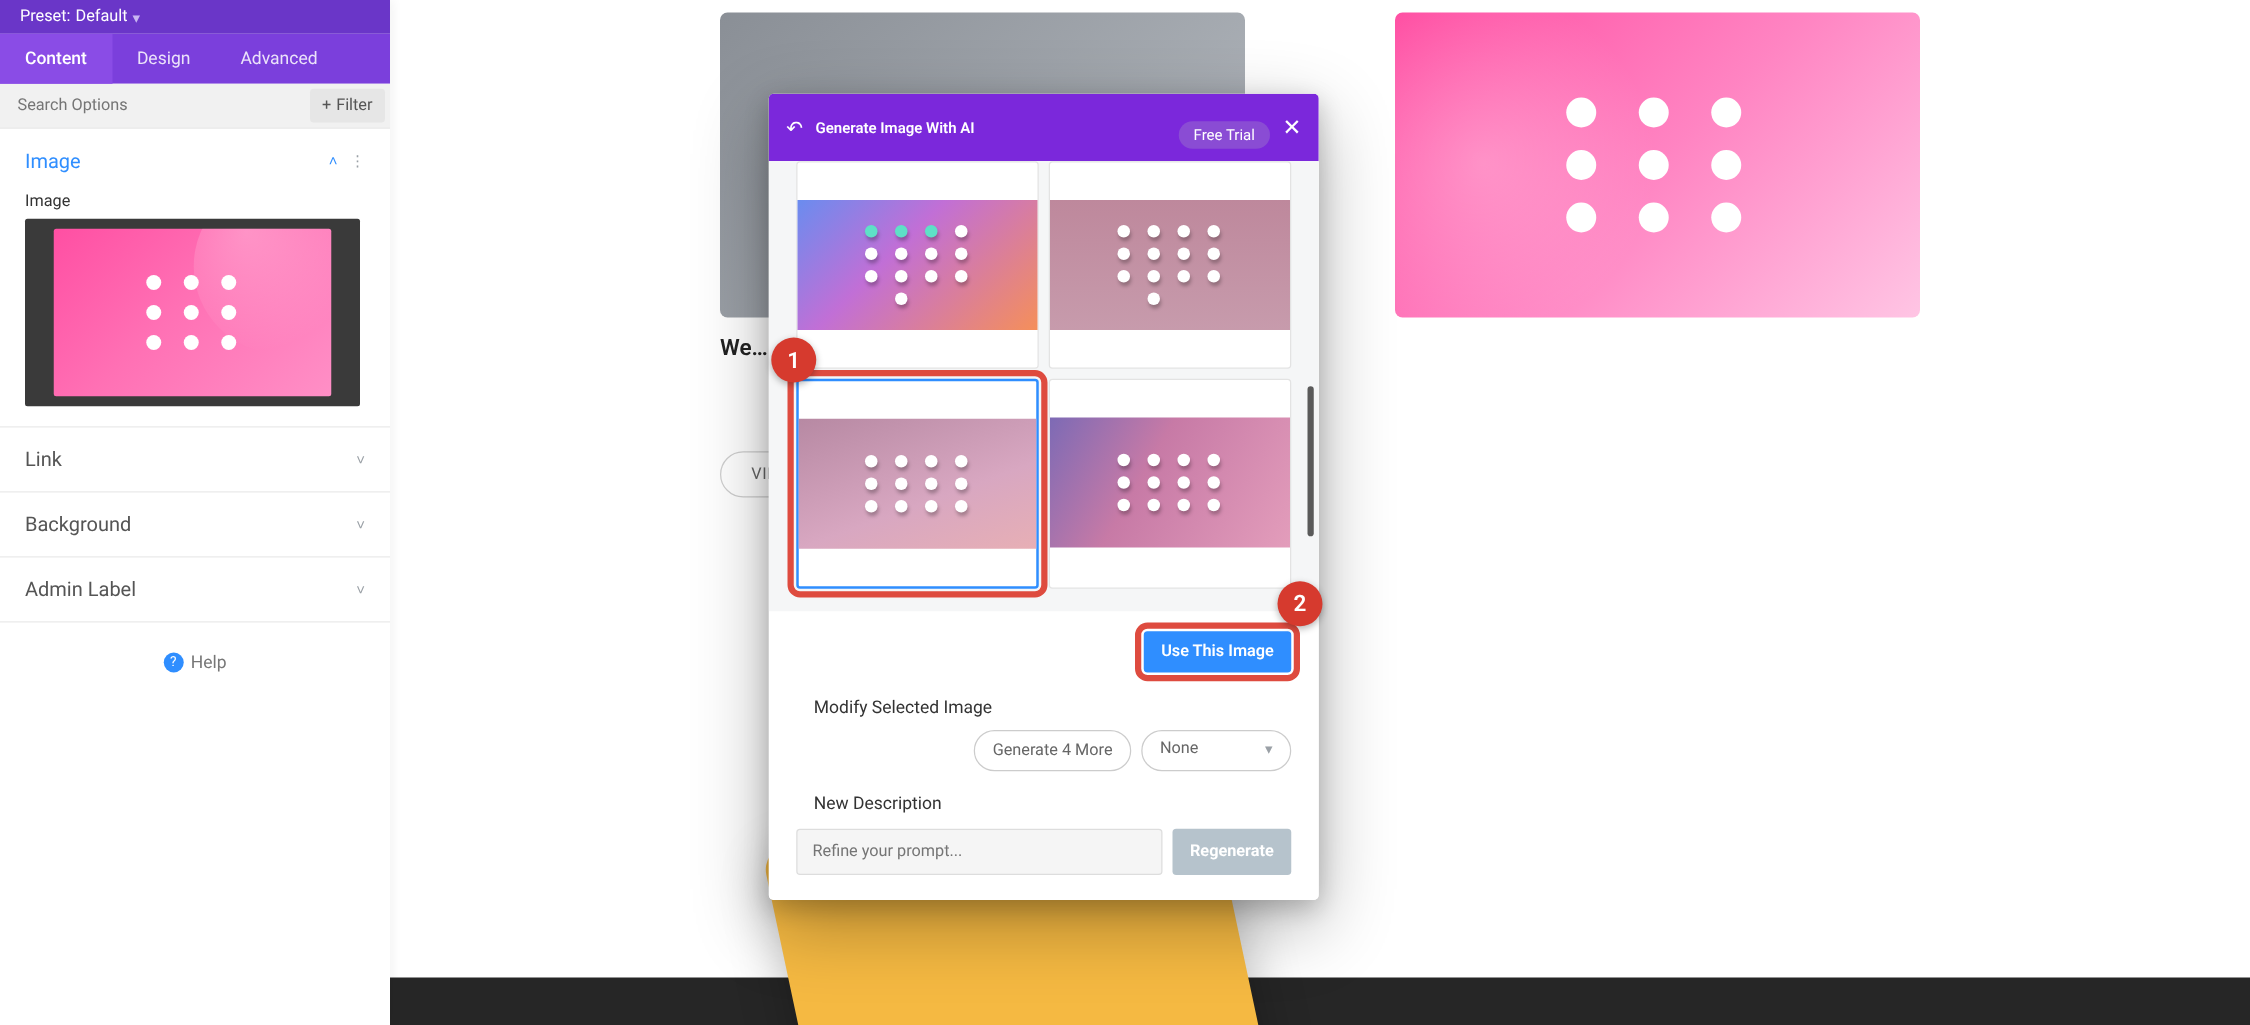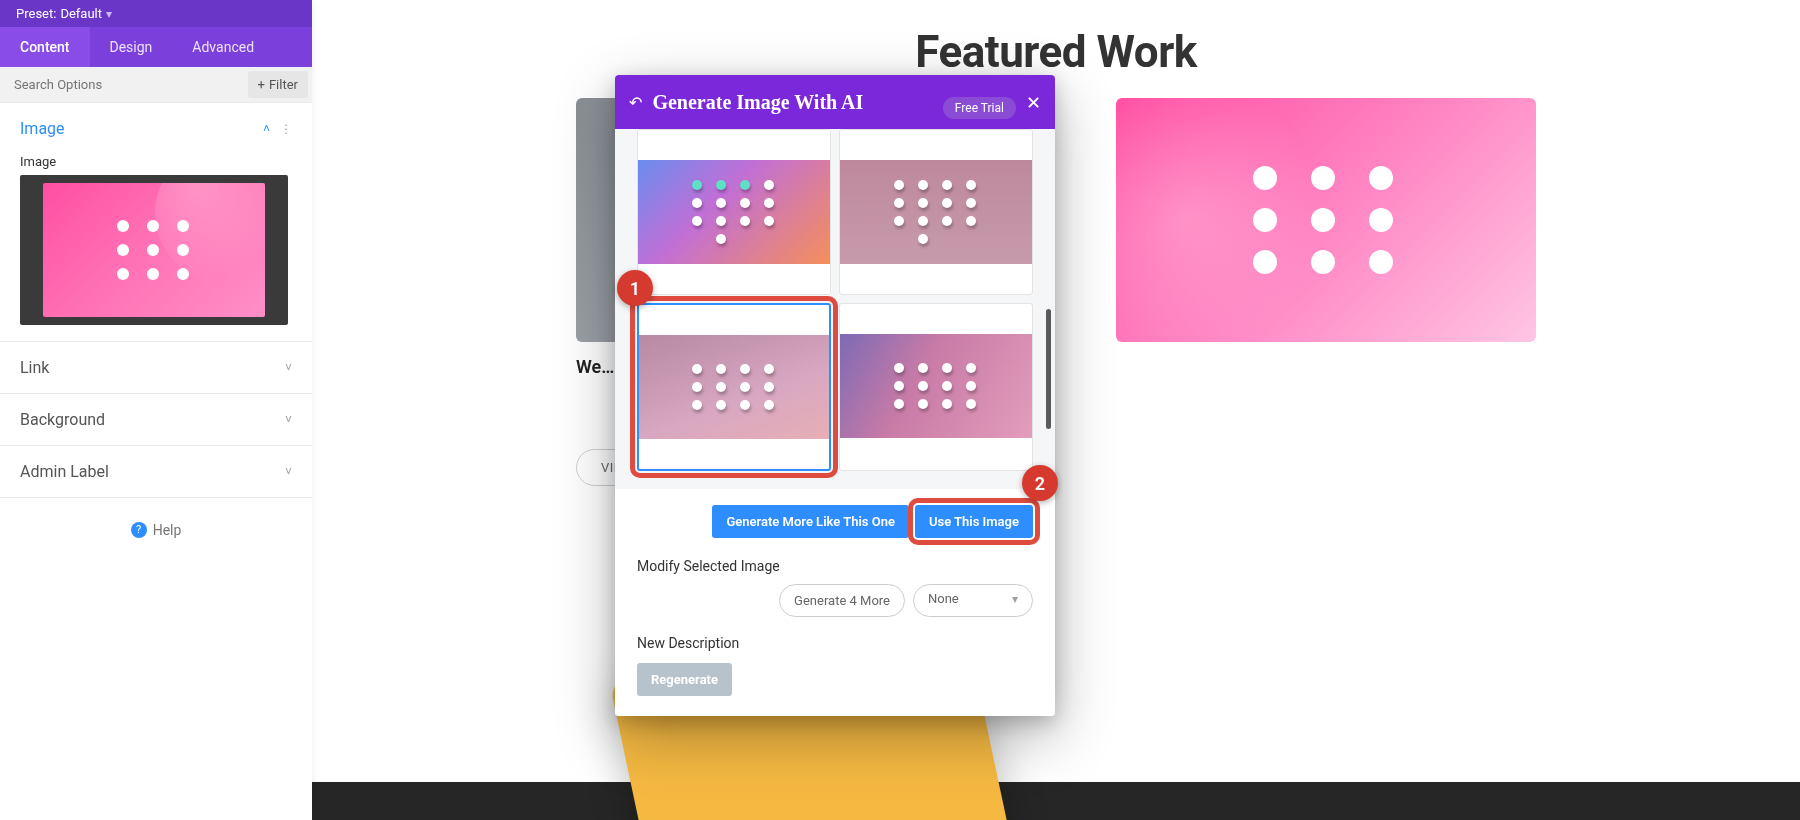--- a/index.html
+++ b/index.html
@@ -42,21 +42,21 @@
   .card-title { font-size:18px; color:#222; font-weight:600; margin-bottom:8px; }
   .card-desc { font-size:13px; color:#888; line-height:1.6; min-height:44px; }
   .view-btn { margin-top:20px; display:inline-block; border:1px solid #cfcfcf; border-radius:22px; padding:10px 24px; font-size:13px; color:#666; letter-spacing:0.5px; }
   .footer-band { position:absolute; left:0; right:0; bottom:0; height:38px; background:#262626; }
   .orange-shape { position:absolute; left:320px; bottom:-80px; width:360px; height:260px; background:#f5b942; border-radius:20px; transform: rotate(-12deg); box-shadow: 0 10px 40px rgba(0,0,0,0.25); }
 
   
   .modal { position:absolute; left:615px; top:75px; width:440px; background:#fff; border-radius:4px; box-shadow: 0 20px 60px rgba(0,0,0,0.3), 0 6px 20px rgba(0,0,0,0.2); z-index:100; overflow:hidden; }
   .modal-head { background:#7b28db; color:#fff; display:flex; align-items:center; gap:10px; padding:10px 14px; }
   .modal-head .back { font-size:16px; }
-  .modal-title { flex:1; font-size:20px; font-weight:600;font-family:Liberation Serif, serif; }
+  .modal-title { flex:1; font-size:12px; font-weight:600; }
   .free-trial { background:#8a4cd4; border-radius:14px; padding:4px 12px; font-size:12px;margin-top:12px; }
   .close { font-size:18px; font-weight:300; cursor:pointer; }
   .modal-body { background:#fff; padding: 0 22px 20px; }
   .scroll-area { background:#f5f6f7; margin: 0 -22px; padding: 0 22px 18px; position:relative; }
   .scroll-area::after { content:""; position:absolute; right:4px; top:180px; width:5px; height:120px; background:#5a5a5a; border-radius:3px; }
   .thumb-grid { display:grid; grid-template-columns: 1fr 1fr; gap:8px; padding-top:0; }
   .thumb { background:#fff; padding:30px 0; border:1px solid #e3e3e3; border-radius:3px; position:relative; cursor:pointer; }
   .thumb-inner { width:100%; height:104px; position:relative; overflow:hidden; }
   .g-orange { background: linear-gradient(135deg,#6a8cef 0%, #c16fd6 40%, #f58f5a 100%); }
   .g-mauve { background: linear-gradient(180deg,#be889c 0%, #c79bac 100%); }
@@ -65,21 +65,21 @@
   .dot-grid { position:absolute; top:50%; left:50%; transform:translate(-50%,-50%); display:grid; grid-template-columns: repeat(4, 12px); gap:8px 12px; }
   .dot-grid i { width:10px; height:10px; border-radius:50%; background:#fff; display:block; box-shadow: 1px 3px 3px rgba(0,0,0,0.25); }
   .dot-grid.teal i:nth-child(1),.dot-grid.teal i:nth-child(2),.dot-grid.teal i:nth-child(3){ background:#5ee0c7; }
   .dot-grid.teal i:nth-child(13){ background:#1a9ad6; }
 
   .thumb.selected { border:2px solid #2f8eff; outline:5px solid #de4b3f; outline-offset:2px; }
   .btn-row { display:flex; gap:6px; justify-content:flex-end; padding:16px 0 2px; position:relative; }
   .btn { border:none; border-radius:3px; padding:9px 14px; font-size:13px; font-weight:600; color:#fff; cursor:pointer; }
   .btn-a { background:#2f8eff; }
   .btn-b { background:#2f8eff; outline:5px solid #de4b3f; outline-offset:2px; }
-  .sect-label { font-size:14px; color:#333; margin:18px 0 10px; }
+  .sect-label { font-size:14px; color:#333; margin:18px 14px 10px; }
   .gen-row { display:flex; gap:8px; justify-content:flex-end; }
   .gen-row .pill { border:1px solid #ccc; border-radius:18px; padding:8px 14px; font-size:13px; color:#666; }
   .gen-row .select { border:1px solid #ccc; border-radius:18px; padding:4px 14px 8px 14px; font-size:13px; color:#666; min-width:120px; display:flex; justify-content:space-between; align-items:center; }
   .prompt-row { display:flex; gap:8px; margin-top:12px; }
   .prompt-in { flex:1; border:1px solid #ddd; background:#f5f5f5; padding:10px 12px; font-size:13px; border-radius:3px; }
   .regen { background:#b6c3cc; color:#fff; border:none; border-radius:3px; padding:9px 14px; font-size:13px; font-weight:700; }
 
   
   .callout { position:absolute; width:36px; height:36px; border-radius:50%; background:#d63a2e; color:#fff; font-size:18px; font-weight:600; display:flex; align-items:center; justify-content:center; z-index:200; box-shadow:0 2px 6px rgba(0,0,0,0.3); }
   .chev { font-size:12px; color:#9aa0a6; }
@@ -155,21 +155,20 @@
     </div>
   </div>
 
   <div class="help-row">
     <span class="help-ic">?</span>
     <span>Help</span>
   </div>
 </div>
 
 <div class="canvas">
-  <div class="featured-title">Featured Work</div>
   <div class="row">
     <div class="card">
       <div class="card-img gray"></div>
       <div class="card-body">
         <div class="card-title">We…</div>
         <div class="card-desc"></div>
         <div class="view-btn">VIEW</div>
       </div>
     </div>
     <div class="card" style="width:40px;"></div>
@@ -279,32 +278,32 @@
                 <i></i>
                 <i></i>
                 <i></i>
                 <i></i>
               </span>
             </div>
         </div>
       </div>
     </div>
     <div class="btn-row">
-      <button class="btn btn-a">Generate More Like This One</button>
       <button class="btn btn-b">Use This Image</button>
     </div>
     <div class="sect-label">Modify Selected Image</div>
     <div class="gen-row">
       <div class="pill">Generate 4 More</div>
       <div class="select">
         <span>None</span>
         <span class="chev">▾</span>
       </div>
     </div>
     <div class="sect-label">New Description</div>
     <div class="prompt-row">
+      <input class="prompt-in" placeholder="Refine your prompt..." style="">
       <button class="regen">Regenerate</button>
     </div>
   </div>
 </div>
 
 <div class="callout" style="left:617px; top:270px;">1</div>
 <div class="callout" style="left:1022px; top:465px;">2</div>
 
 </body></html>

